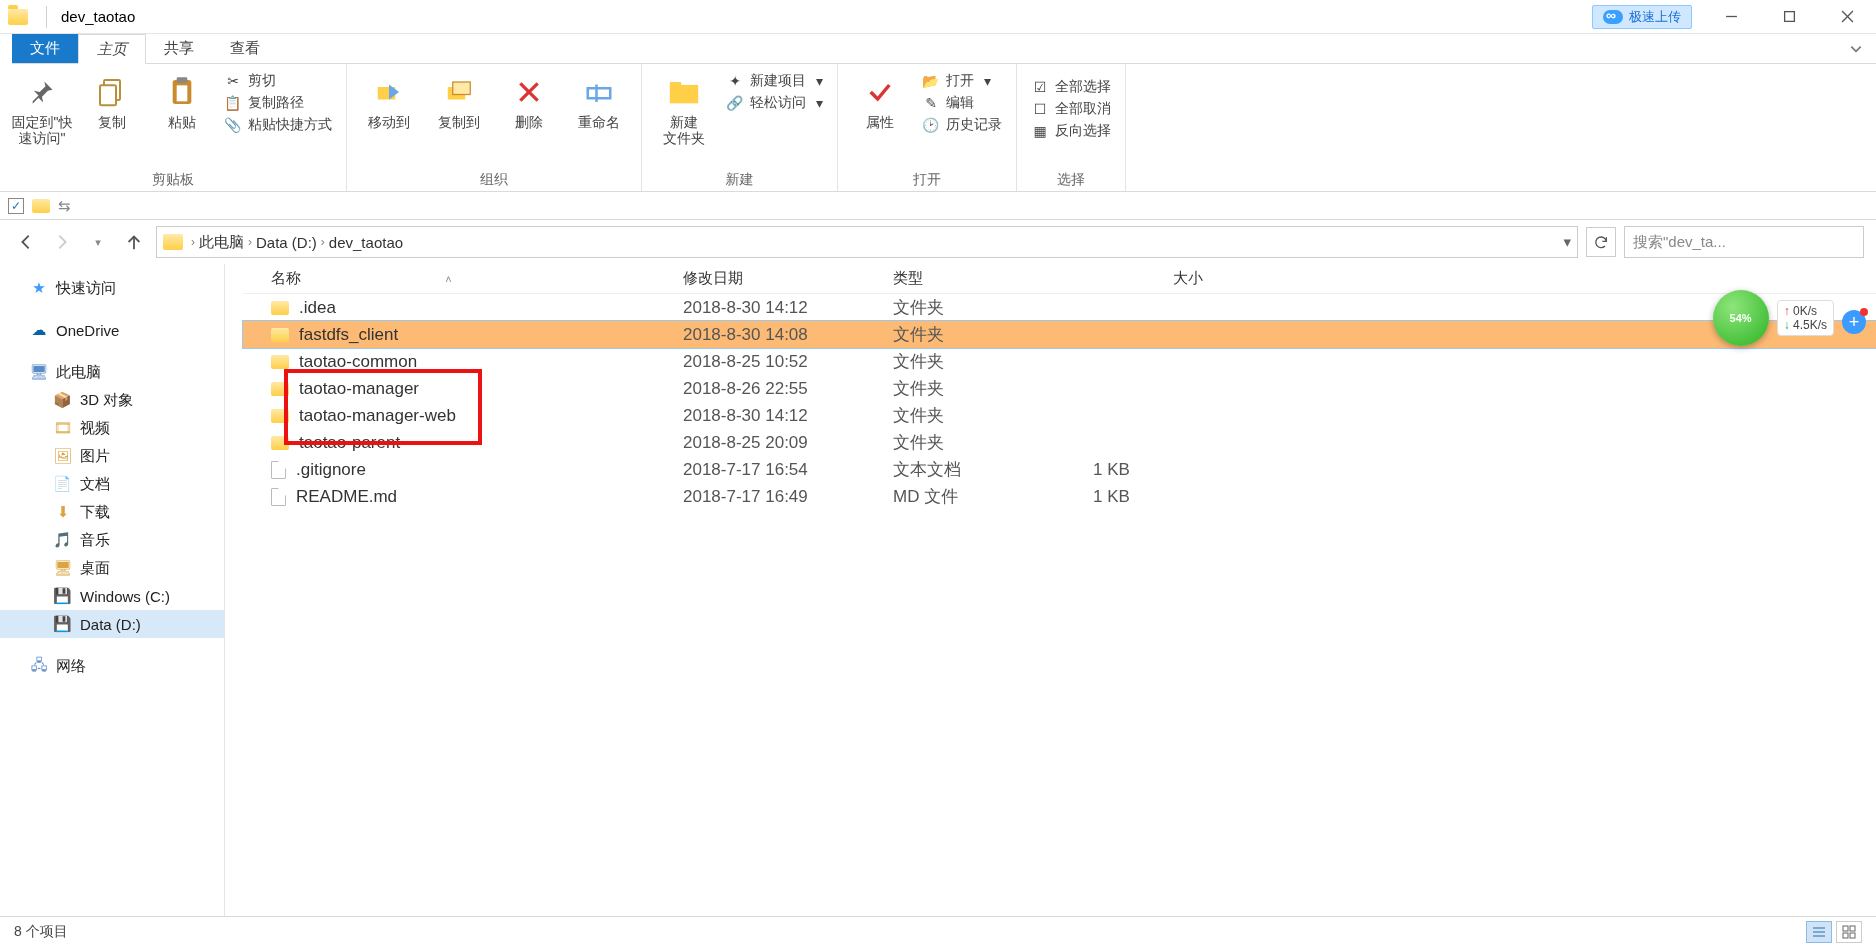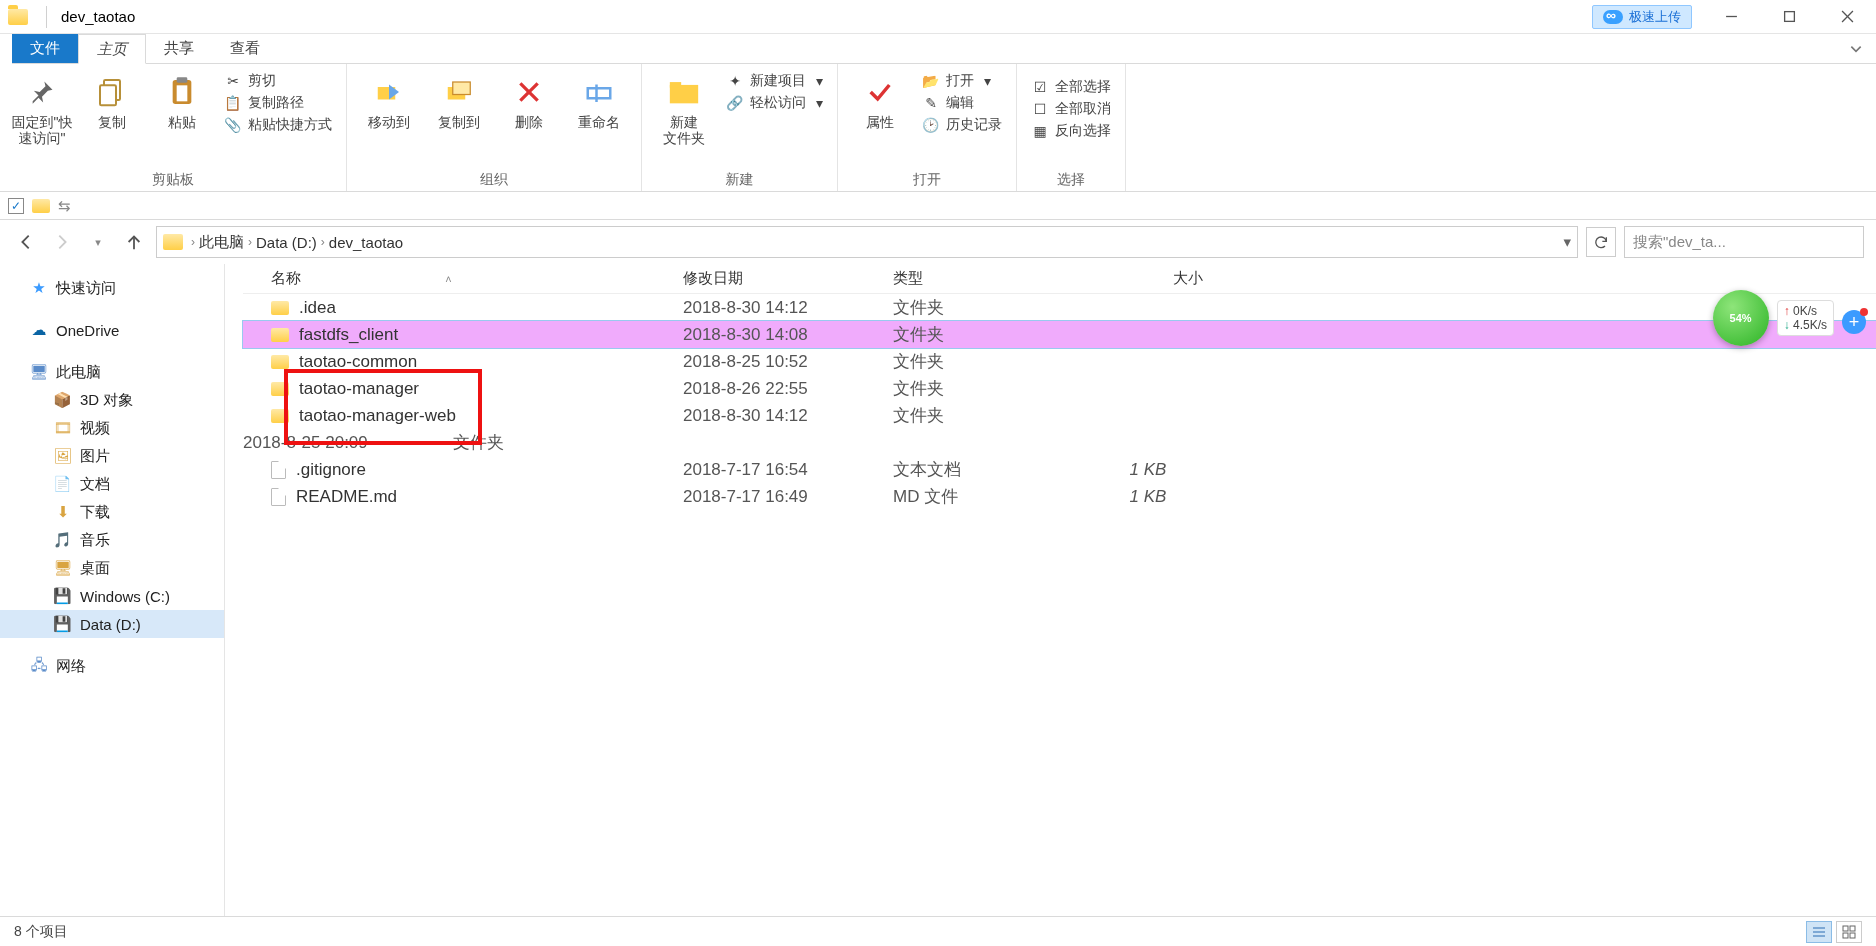--- a/index.html
+++ b/index.html
@@ -66,22 +66,22 @@
   .files { flex:1; position:relative; padding-left:18px;}
   .cols { display:flex; height:30px; align-items:center; border-bottom:1px solid #eee; color:#333; font-size:15px;}
   .col-name { width:440px; padding-left:28px;}
   .col-date { width:210px;}
   .col-type { width:200px;}
   .col-size { width:130px; text-align:right; padding-right:20px;}
   .row { display:flex; height:27px; align-items:center; font-size:17px; color:#333;}
   .row .c-name { width:440px; padding-left:28px; display:flex; align-items:center; gap:10px;}
   .row .c-date { width:210px; color:#555;}
   .row .c-type { width:200px; color:#555;}
-  .row .c-size { width:130px; text-align:center; padding-right:20px; color:#555;font-style:italic;}
-  .row.selected { background:#f0abfc; outline:1px solid #99c9ef;}
+  .row .c-size { width:130px; text-align:left; padding-right:20px; color:#555;}
+  .row.selected { background:#fdba74; outline:1px solid #99c9ef;}
   .fic { width:18px; height:14px; background:linear-gradient(#ffe9a6,#ffcf47); border-radius:2px;}
   .fic.file { background:#fff; border:1px solid #bbb; width:15px; height:18px; border-radius:1px; position:relative;}
   .fic.file::after{content:""; position:absolute; right:-1px; top:-1px; border:4px solid transparent; border-top-color:#fff; border-right-color:#fff;}
   .redbox { position:absolute; border:4px solid #e11; pointer-events:none; }
 
   
   .status { height:30px; border-top:1px solid #dadada; display:flex; align-items:center; padding:7px 14px; color:#444; font-size:14px;}
   .status .spacer{flex:1;}
   .viewbtn { width:26px; height:22px; border:1px solid #ccc; margin-left:4px; display:flex; align-items:center; justify-content:center;}
   .viewbtn.active { background:#cfe4f6; border-color:#8bbce6;}
@@ -474,20 +474,24 @@
         <div class="row">
           <div class="c-name">
             <span class="fic"></span>
             <span>taotao-manager-web</span>
           </div>
           <div class="c-date">2018-8-30 14:12</div>
           <div class="c-type">文件夹</div>
           <div class="c-size"></div>
         </div>
         <div class="row">
+          <div class="c-name">
+            <span class="fic"></span>
+            <span>taotao-parent</span>
+          </div>
           <div class="c-date">2018-8-25 20:09</div>
           <div class="c-type">文件夹</div>
           <div class="c-size"></div>
         </div>
         <div class="row">
           <div class="c-name">
             <span class="fic file"></span>
             <span>.gitignore</span>
           </div>
           <div class="c-date">2018-7-17 16:54</div>

